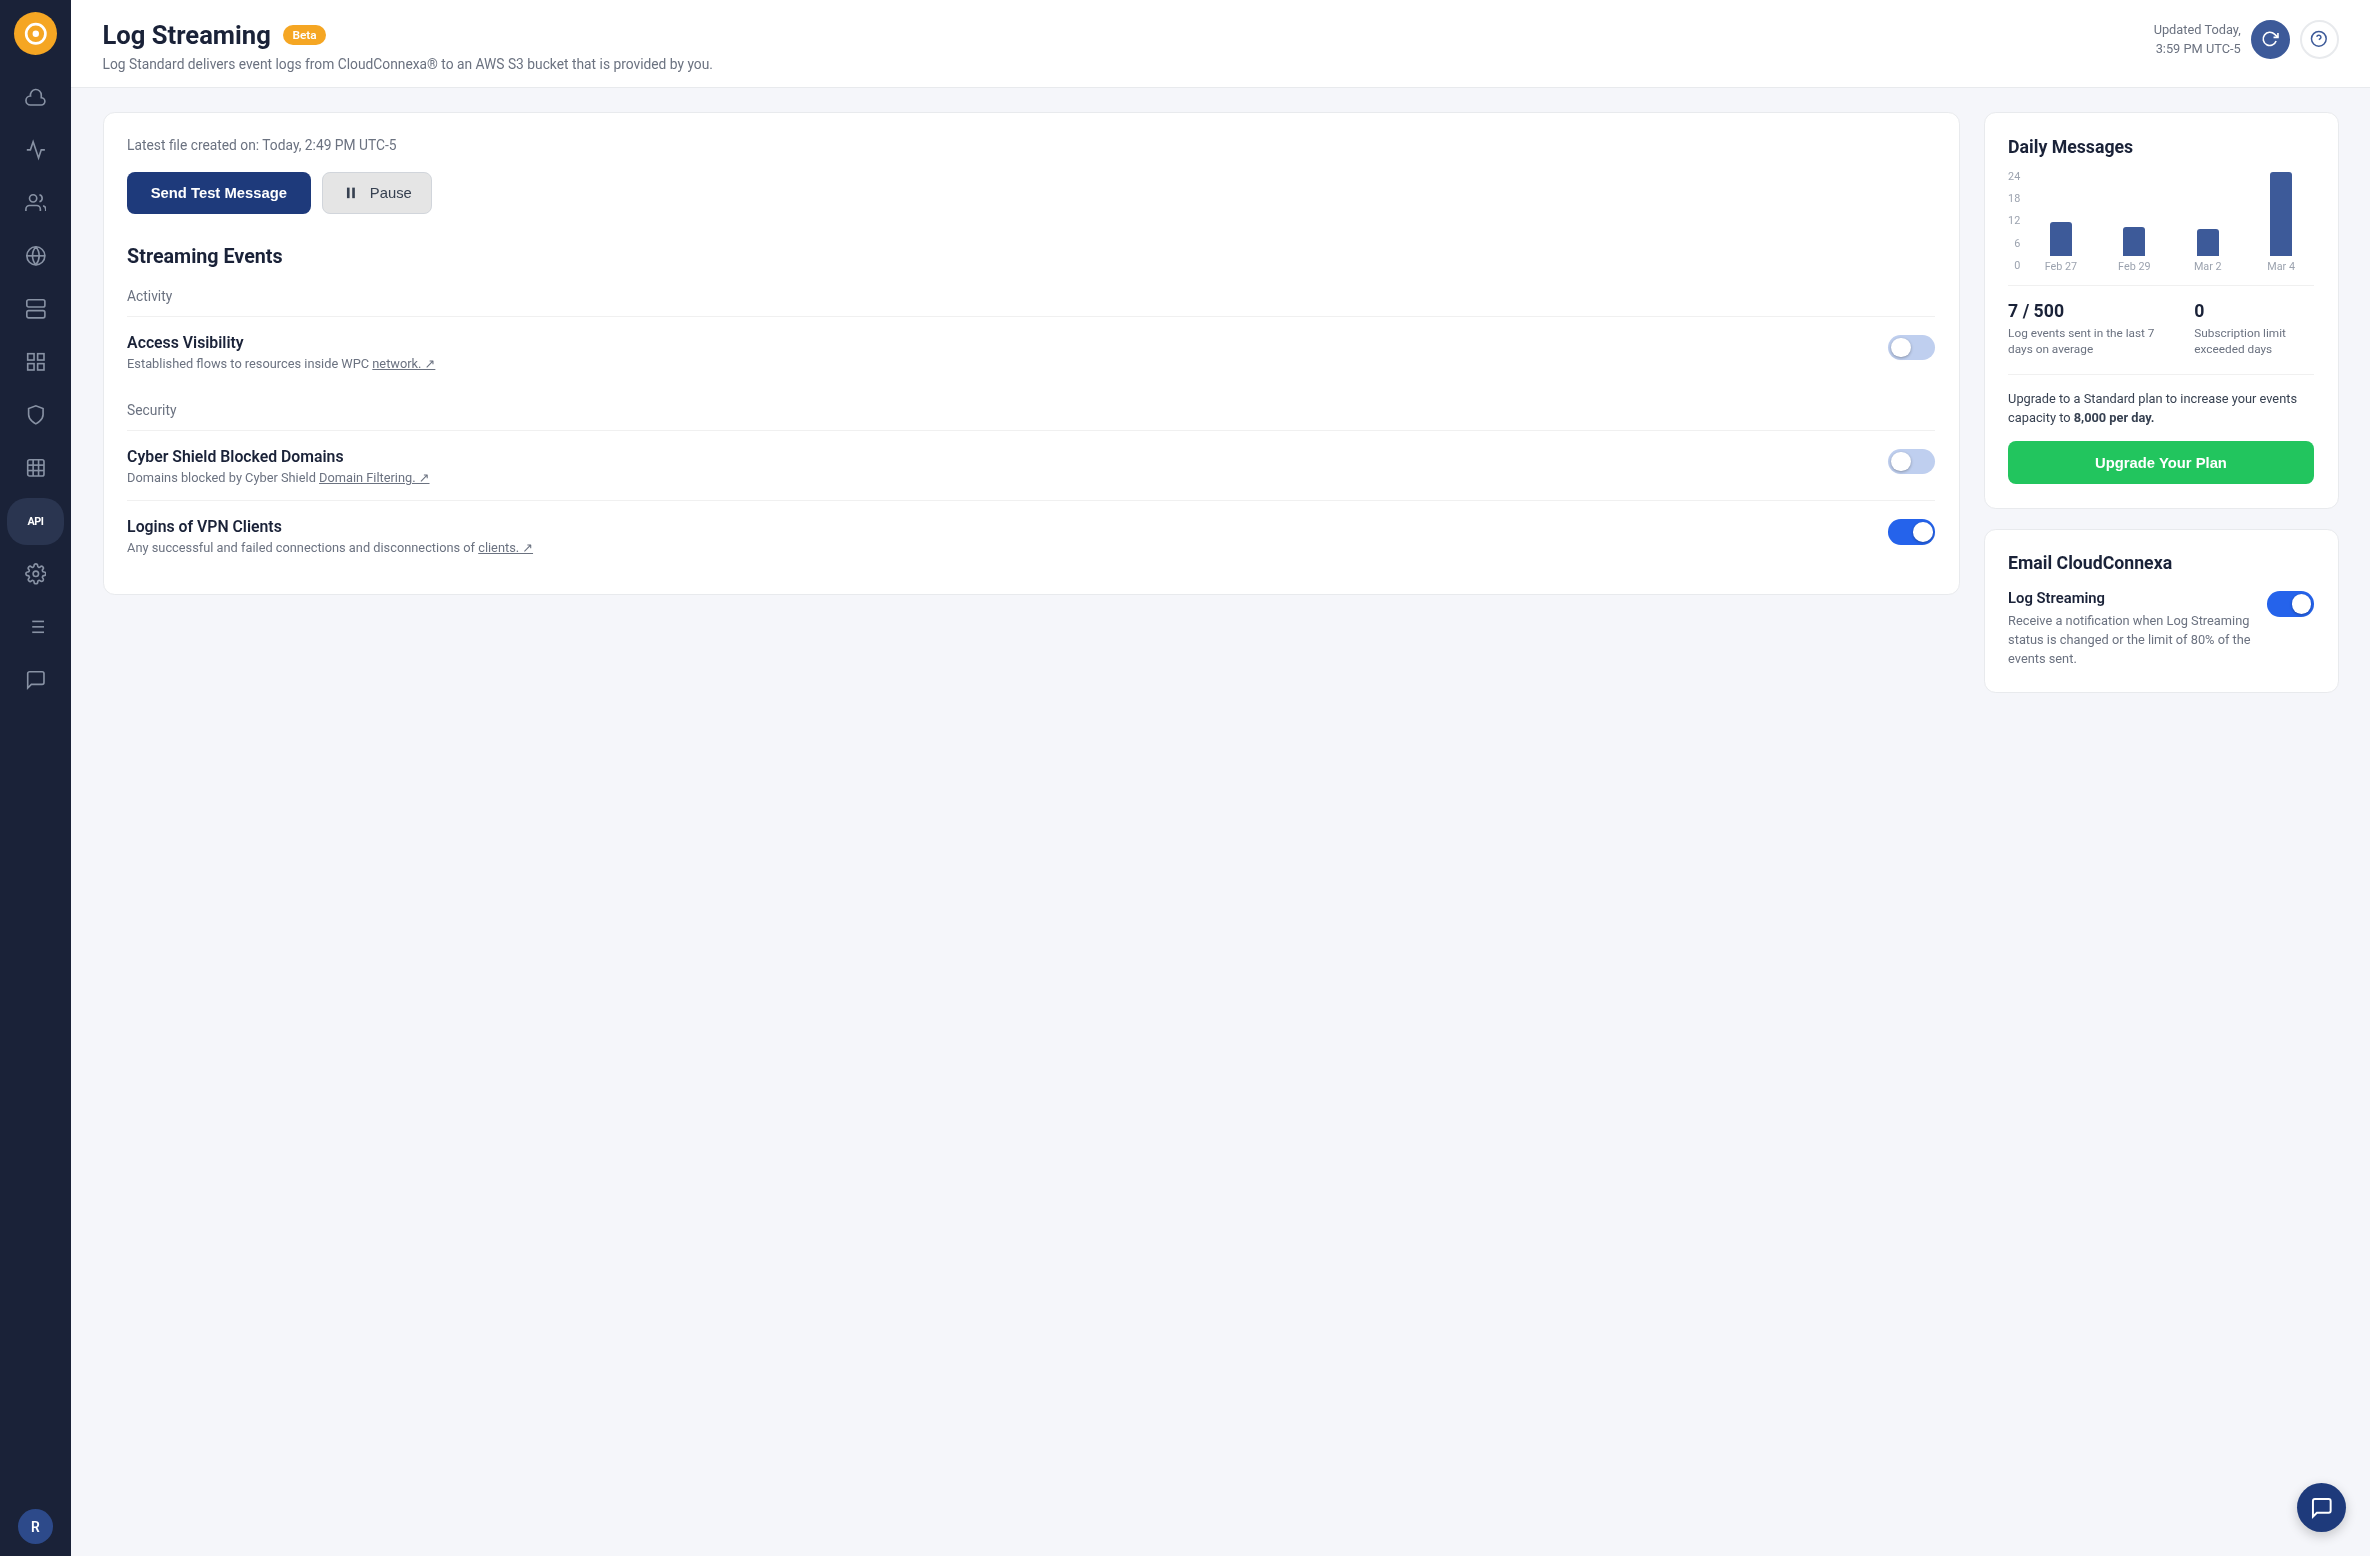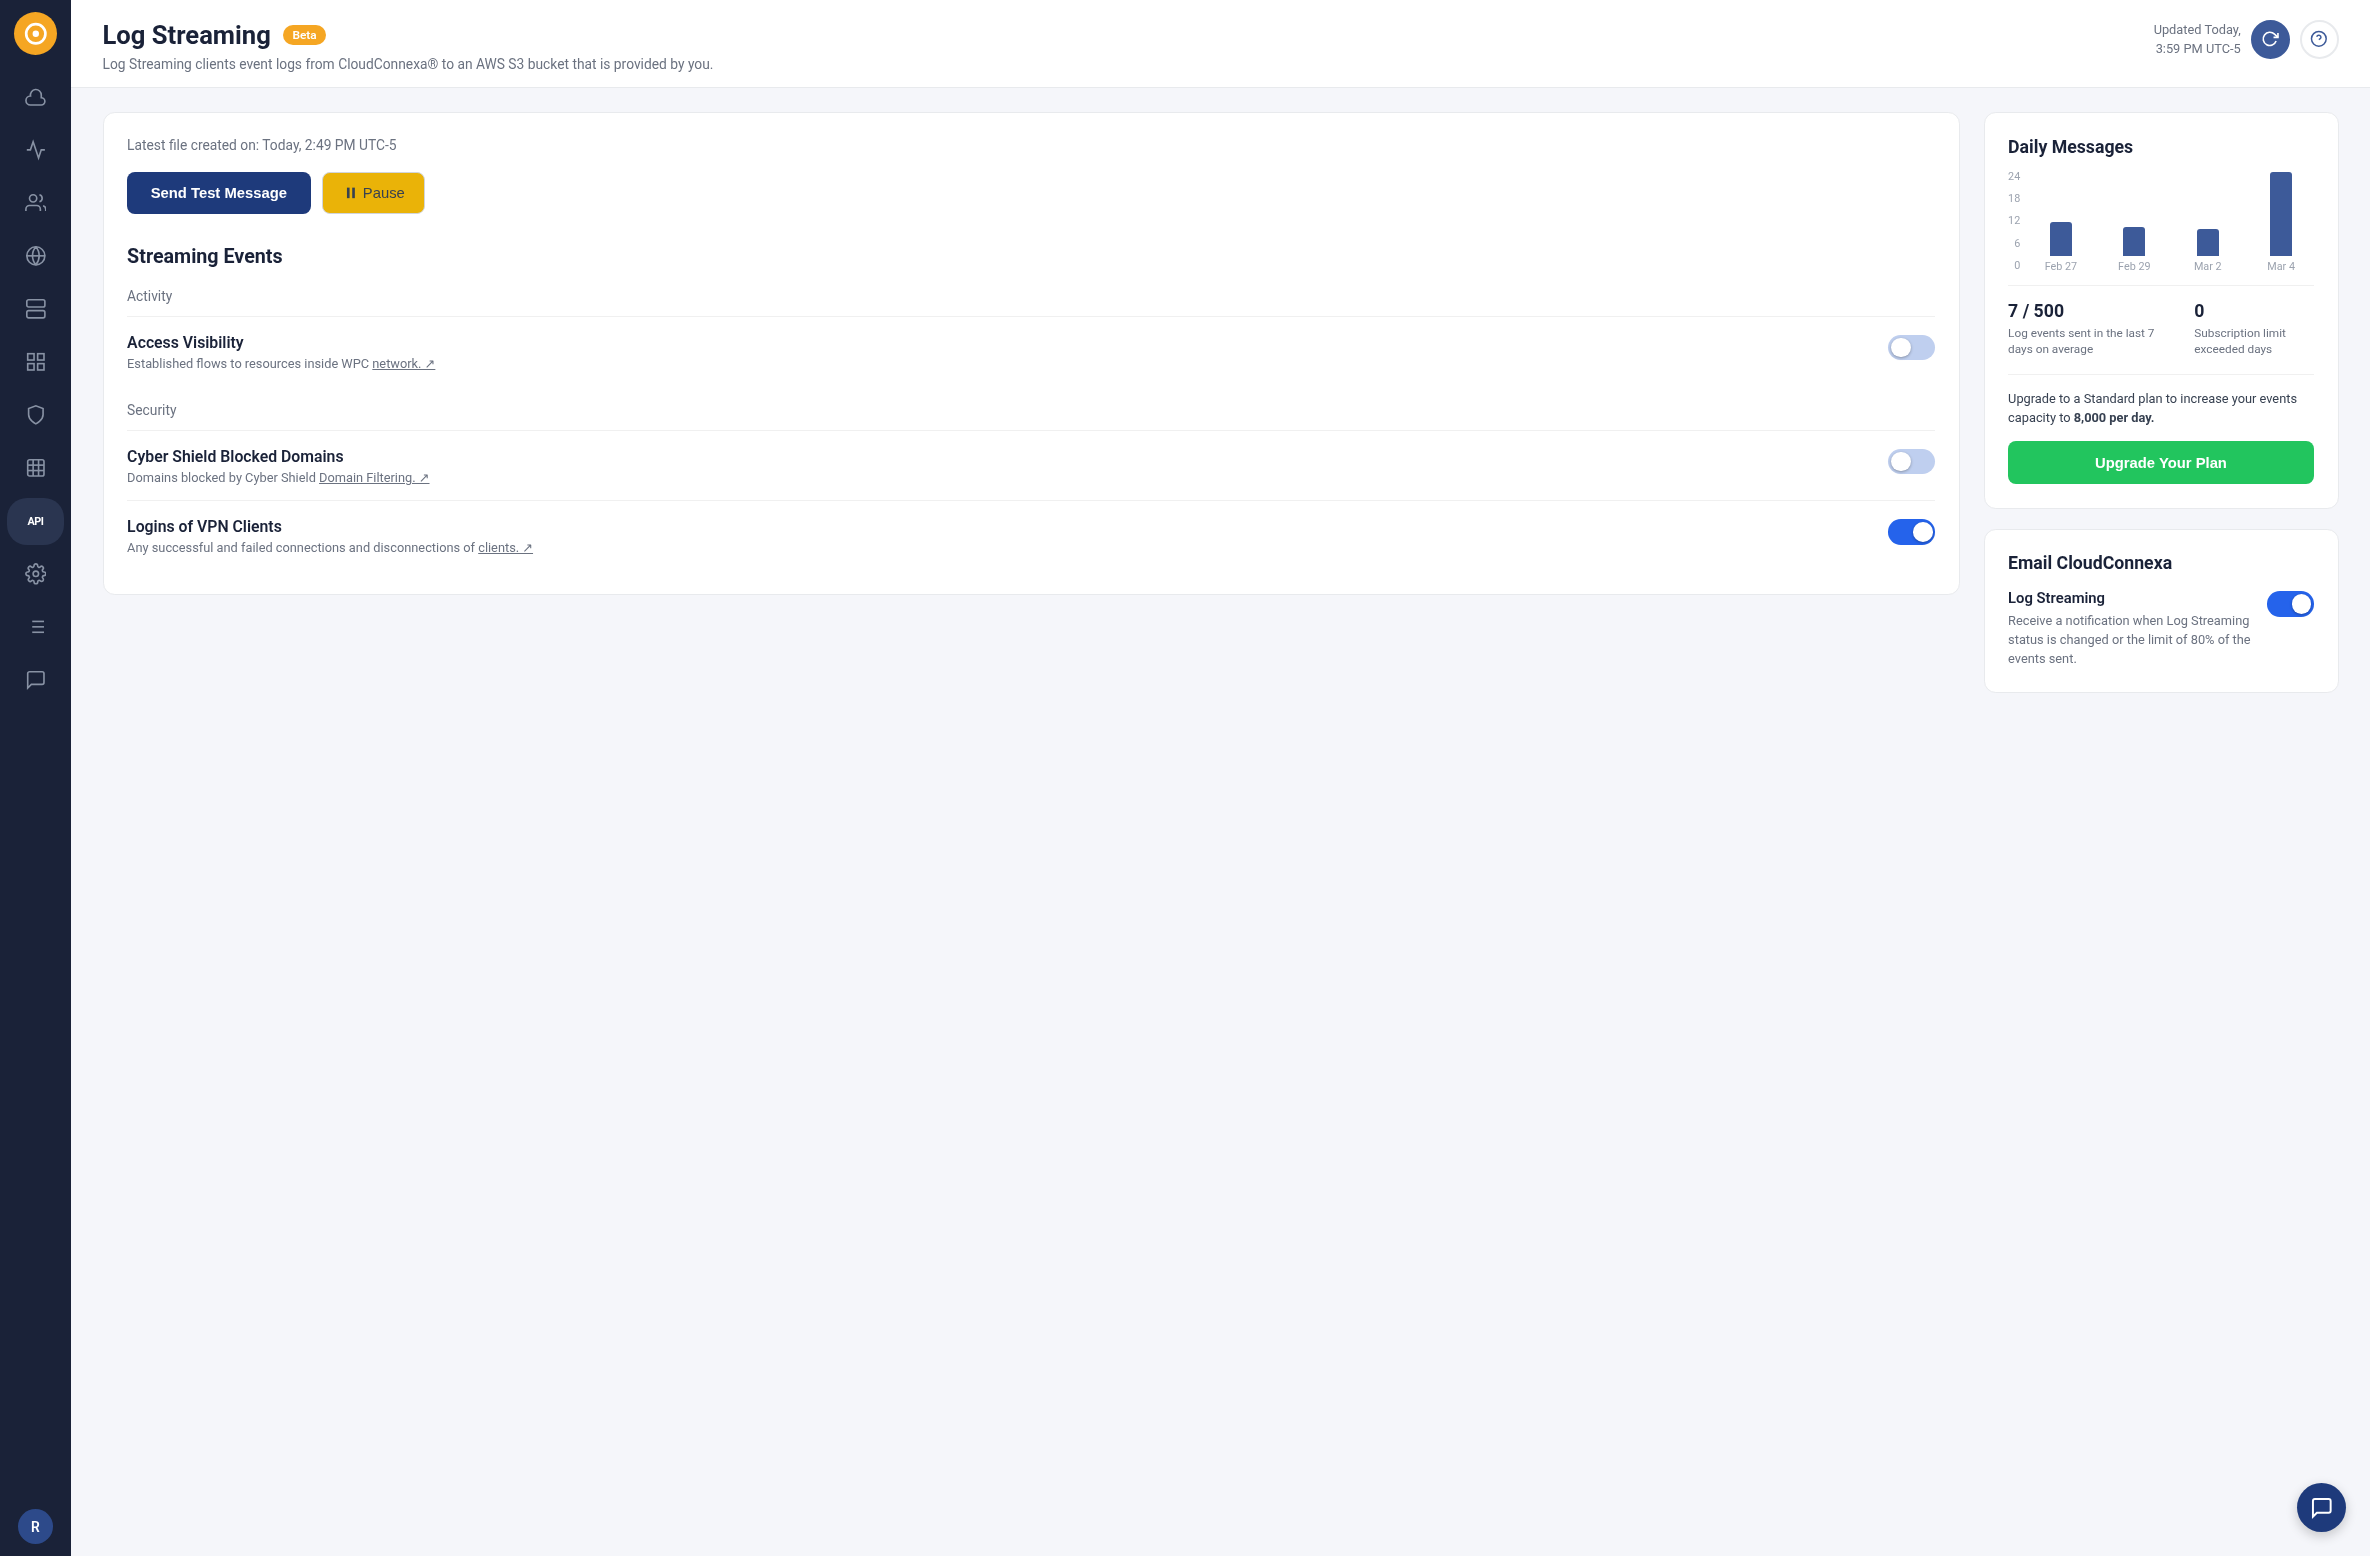--- a/index.html
+++ b/index.html
@@ -225,31 +225,31 @@
       background: #1e3a7b;
       color: #fff;
       border: none;
       border-radius: 7.9px;
       padding: 11.8px 23.6px;
       font-size: 14.8px;
       font-weight: 600;
       cursor: pointer;
     }
     .btn-secondary {
-      background: #eab308;
+      background: #e5e5e5;
       color: #374151;
       border: 1px solid #d1d5db;
       border-radius: 7.9px;
       padding: 11.8px 19.7px;
       font-size: 14.8px;
       font-weight: 500;
       cursor: pointer;
       display: flex;
       align-items: center;
-      gap: 4px;
+      gap: 11px;
     }
 
     
     .events-title {
       font-size: 19.7px;
       font-weight: 700;
       color: #1a2238;
       margin-bottom: 19.7px;
     }
     .events-section-label {
@@ -541,21 +541,21 @@
 </div>
 
 <div class="main">
 
   <div class="header">
     <div class="header-left">
       <div class="header-title-row">
         <span class="header-title">Log Streaming</span>
         <span class="beta-badge">Beta</span>
       </div>
-      <div class="header-subtitle">Log Streaming clients event logs from CloudConnexa® to an AWS S3 bucket that is provided by you.</div>
+      <div class="header-subtitle">Log Standard delivers event logs from CloudConnexa® to an AWS S3 bucket that is provided by you.</div>
     </div>
     <div class="header-right">
       <div class="header-updated">
         <span>Updated Today,</span><br>
         <span>3:59 PM UTC-5</span>
       </div>
       <button class="icon-btn primary" title="Refresh">
         <svg viewBox="0 0 24 24" fill="none" stroke="currentColor" stroke-width="2.2">
           <polyline points="23 4 23 10 17 10"></polyline>
           <path d="M20.49 15a9 9 0 11-2.12-9.36L23 10"></path>

